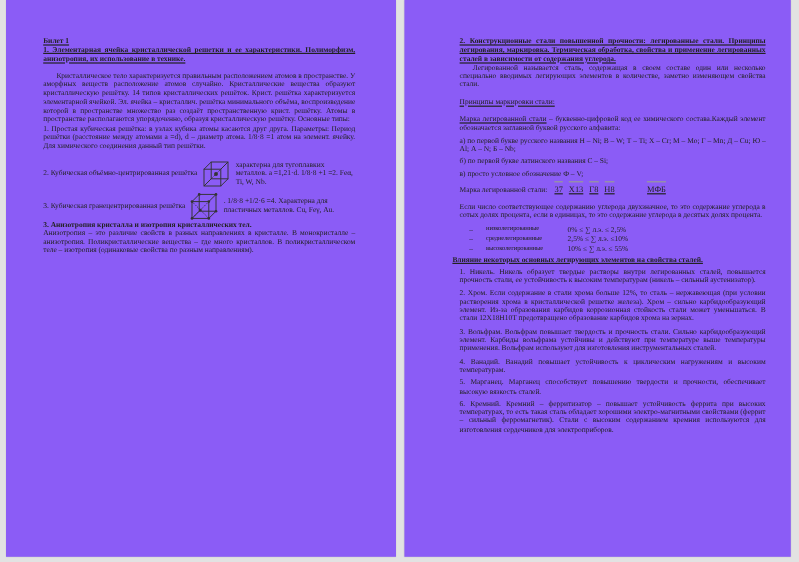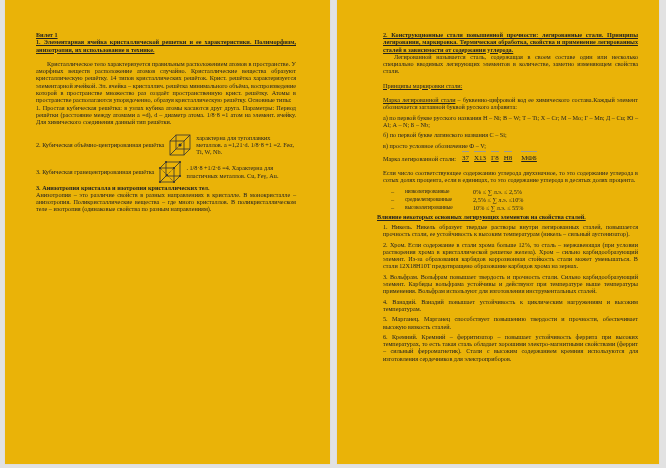--- a/index.html
+++ b/index.html
@@ -2,21 +2,21 @@
 <html><head>
 <meta charset="utf-8">
 <style>
   html, body { margin:0; padding:0; }
   body {
     width:666px; height:468px; overflow:hidden;
     background:#e2e2e2; position:relative;
     font-family:"Liberation Serif", serif; color:#222;
   }
   .page {
-    position:absolute; top:0; height:464px; background:#eab308;
+    position:absolute; top:0; height:464px; background:#8b5cf6;
     box-shadow:0 0 1px #c8c8c8; overflow:hidden;
   }
   #page-left { left:5px; width:325px; }
   #page-right { left:337px; width:322px; }
   .content { position:absolute; font-size:6.2px; line-height:7.3px; }
   #page-left .content { left:31px; top:31px; width:260px; }
   #page-right .content { left:46px; top:31px; width:255px; }
   .ticket { font-weight:bold; text-decoration:underline; }
   .heading { font-weight:bold; text-decoration:underline; text-align:justify; }
   .subheading { font-weight:bold; }
@@ -110,21 +110,21 @@
     <p>б) по первой букве латинского названия С – Si;</p>
     <div class="gap-s"></div>
     <p>в) просто условное обозначение Ф – V;</p>
     <div class="marking">
       <span>Марка легированной стали:</span>
       <span class="mark-code">
         <span>37</span>
         <span>Х13</span>
         <span>Г8</span>
         <span>Н8</span>
-        <span style="margin-left:4px">МФБ</span>
+        <span style="margin-left:22px">МФБ</span>
       </span>
     </div>
     <div class="gap"></div>
     <p>Если число соответствующее содержанию углерода двухзначное, то это содержание углерода в сотых долях процента, если в единицах, то это содержание углерода в десятых долях процента.</p>
     <div class="gap-s"></div>
     <div class="list-item">
       <span class="dash">–</span>
       <span class="name">низколегированные</span>
       <span>0% ≤ ∑ л.э. ≤ 2,5%</span>
     </div>

